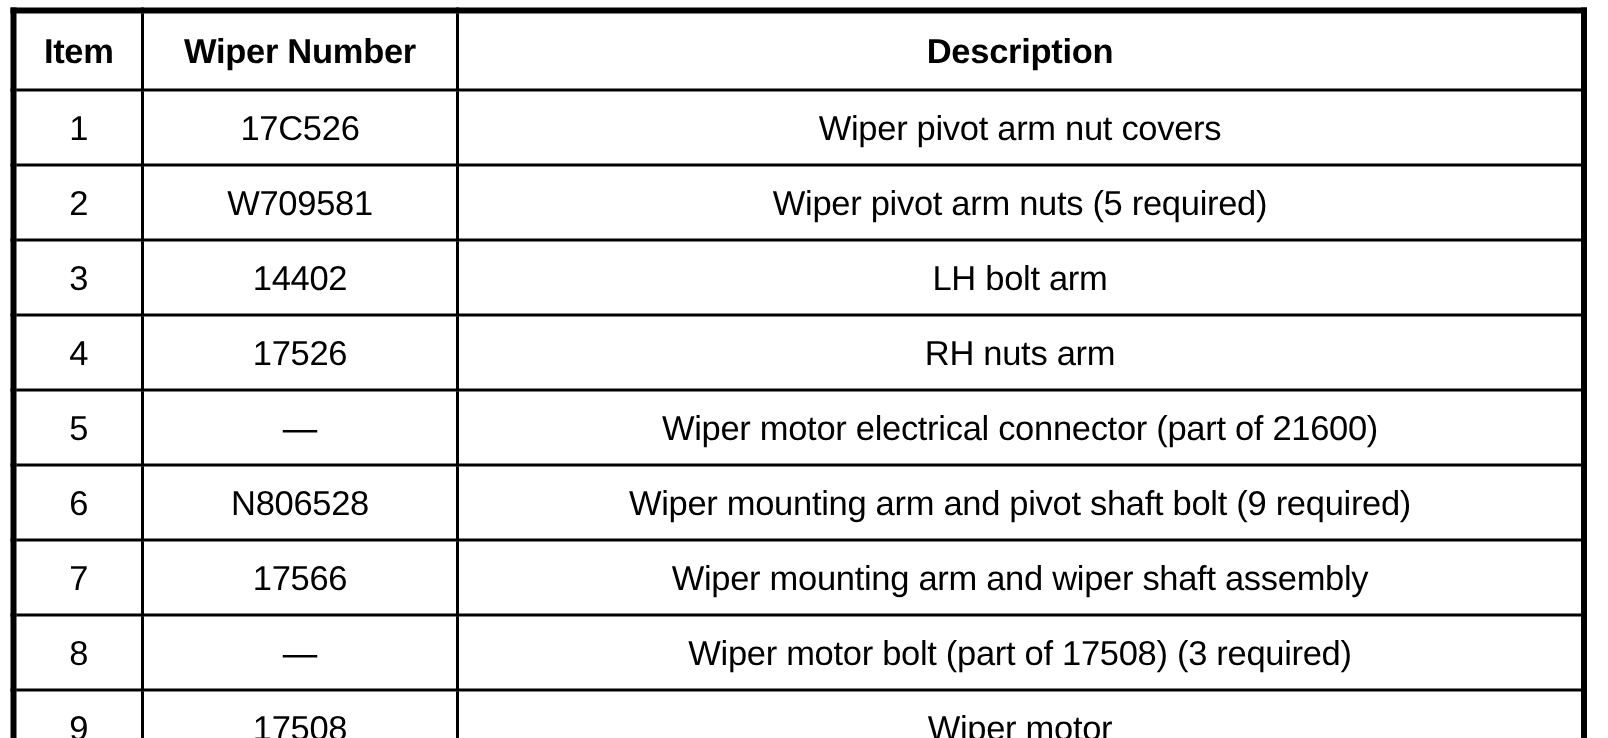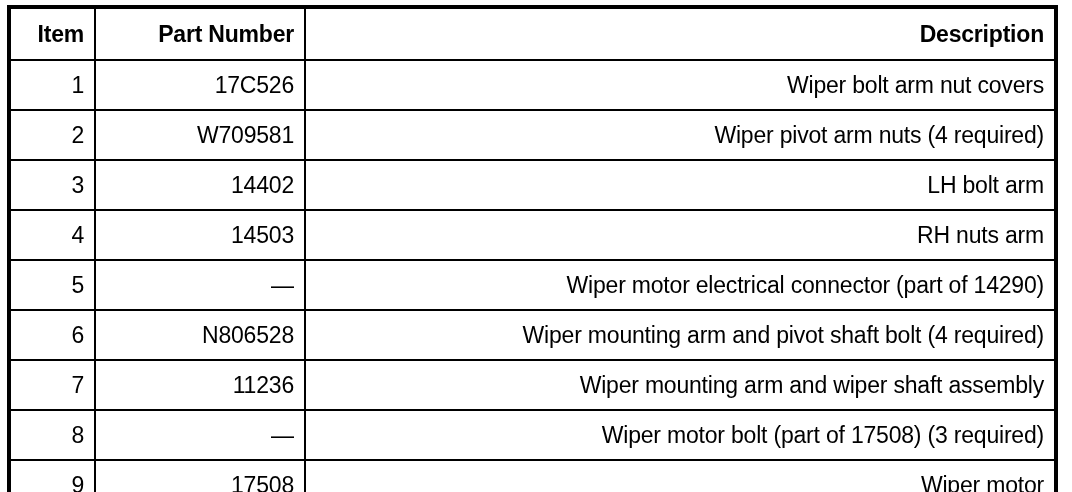--- a/index.html
+++ b/index.html
@@ -42,21 +42,21 @@
   .parts-table col.col-description { width: 751px; }
 
   .parts-table th,
   .parts-table td {
     
     border: 2px solid #000000;
     padding: 0 10px;
     height: 48px;
     line-height: 1;
     vertical-align: middle;
-    text-align: right;
+    text-align: center;
     font-size: 23px;
     letter-spacing: -0.2px;
     white-space: nowrap;
     overflow: hidden;
   }
 
   .parts-table thead th {
     font-weight: bold;
     height: 50px;
   }
@@ -78,60 +78,60 @@
   <table class="parts-table">
     <colgroup>
       <col class="col-item">
       <col class="col-part">
       <col class="col-description">
     </colgroup>
 
     <thead>
       <tr>
         <th>Item</th>
-        <th>Part Number</th>
+        <th>Wiper Number</th>
         <th>Description</th>
       </tr>
     </thead>
 
     <tbody id="table-body">
 
     <tr>
           <td class="cell-item">1</td>
           <td class="cell-part-number">17C526</td>
-          <td class="cell-description">Wiper bolt arm nut covers</td>
+          <td class="cell-description">Wiper pivot arm nut covers</td>
         </tr>
         <tr>
           <td class="cell-item">2</td>
           <td class="cell-part-number">W709581</td>
-          <td class="cell-description">Wiper pivot arm nuts (4 required)</td>
+          <td class="cell-description">Wiper pivot arm nuts (5 required)</td>
         </tr>
         <tr>
           <td class="cell-item">3</td>
           <td class="cell-part-number">14402</td>
           <td class="cell-description">LH bolt arm</td>
         </tr>
         <tr>
           <td class="cell-item">4</td>
-          <td class="cell-part-number">14503</td>
+          <td class="cell-part-number">17526</td>
           <td class="cell-description">RH nuts arm</td>
         </tr>
         <tr>
           <td class="cell-item">5</td>
           <td class="cell-part-number dash">—</td>
-          <td class="cell-description">Wiper motor electrical connector (part of 14290)</td>
+          <td class="cell-description">Wiper motor electrical connector (part of 21600)</td>
         </tr>
         <tr>
           <td class="cell-item">6</td>
           <td class="cell-part-number">N806528</td>
-          <td class="cell-description">Wiper mounting arm and pivot shaft bolt (4 required)</td>
+          <td class="cell-description">Wiper mounting arm and pivot shaft bolt (9 required)</td>
         </tr>
         <tr>
           <td class="cell-item">7</td>
-          <td class="cell-part-number">11236</td>
+          <td class="cell-part-number">17566</td>
           <td class="cell-description">Wiper mounting arm and wiper shaft assembly</td>
         </tr>
         <tr>
           <td class="cell-item">8</td>
           <td class="cell-part-number dash">—</td>
           <td class="cell-description">Wiper motor bolt (part of 17508) (3 required)</td>
         </tr>
         <tr>
           <td class="cell-item">9</td>
           <td class="cell-part-number">17508</td>

